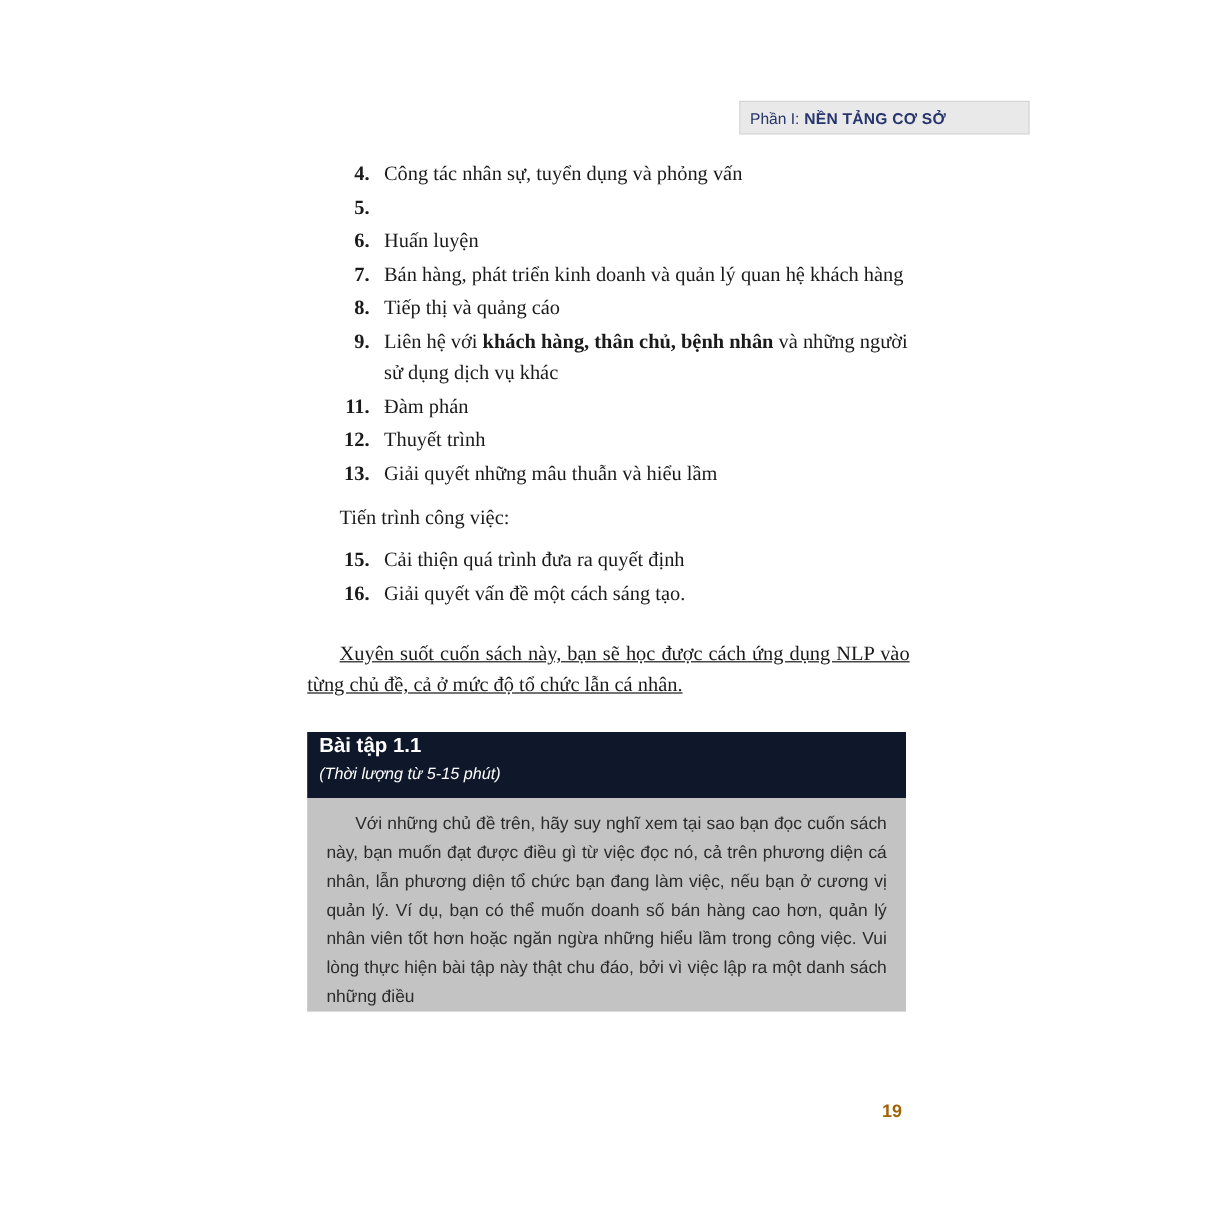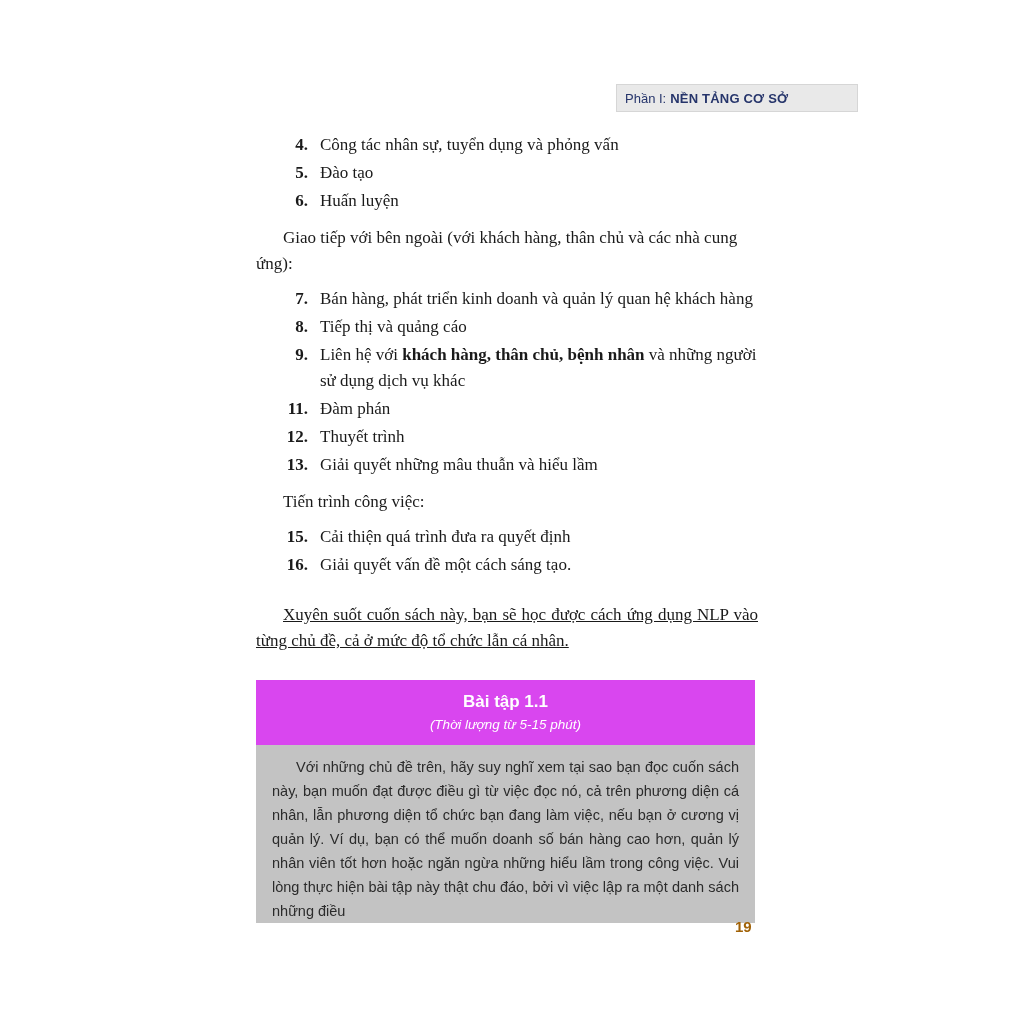--- a/index.html
+++ b/index.html
@@ -68,24 +68,23 @@
     text-decoration: underline;
   }
 
   
   .exercise {
     margin-top: 26px;
     width: 499px;
     font-family: "Liberation Sans", sans-serif;
   }
   .exercise-header {
-    background: #d946ef;
+    background: #0f172a;
     color: #ffffff;
-    text-align: center;
-    padding: 11px 10px 10px 10px;
+    padding: 1px 10px 10px 10px;
   }
   .exercise-title {
     font-weight: bold;
     font-size: 17px;
     line-height: 22px;
     display: block;
   }
   .exercise-subtitle {
     font-style: italic;
     font-size: 13.5px;
@@ -126,29 +125,27 @@
 
   <div class="content">
 
     <div class="list">
       <div class="row">
         <span class="num">4.</span>
         <span class="txt">Công tác nhân sự, tuyển dụng và phỏng vấn</span>
       </div>
       <div class="row">
         <span class="num">5.</span>
-        <span class="txt">Đào tạo</span>
       </div>
       <div class="row">
         <span class="num">6.</span>
         <span class="txt">Huấn luyện</span>
       </div>
     </div>
 
-    <p class="para">Giao tiếp với bên ngoài (với khách hàng, thân chủ và các nhà cung ứng):</p>
 
     <div class="list">
       <div class="row">
         <span class="num">7.</span>
         <span class="txt">Bán hàng, phát triển kinh doanh và quản lý quan hệ khách hàng</span>
       </div>
       <div class="row">
         <span class="num">8.</span>
         <span class="txt">Tiếp thị và quảng cáo</span>
       </div>

